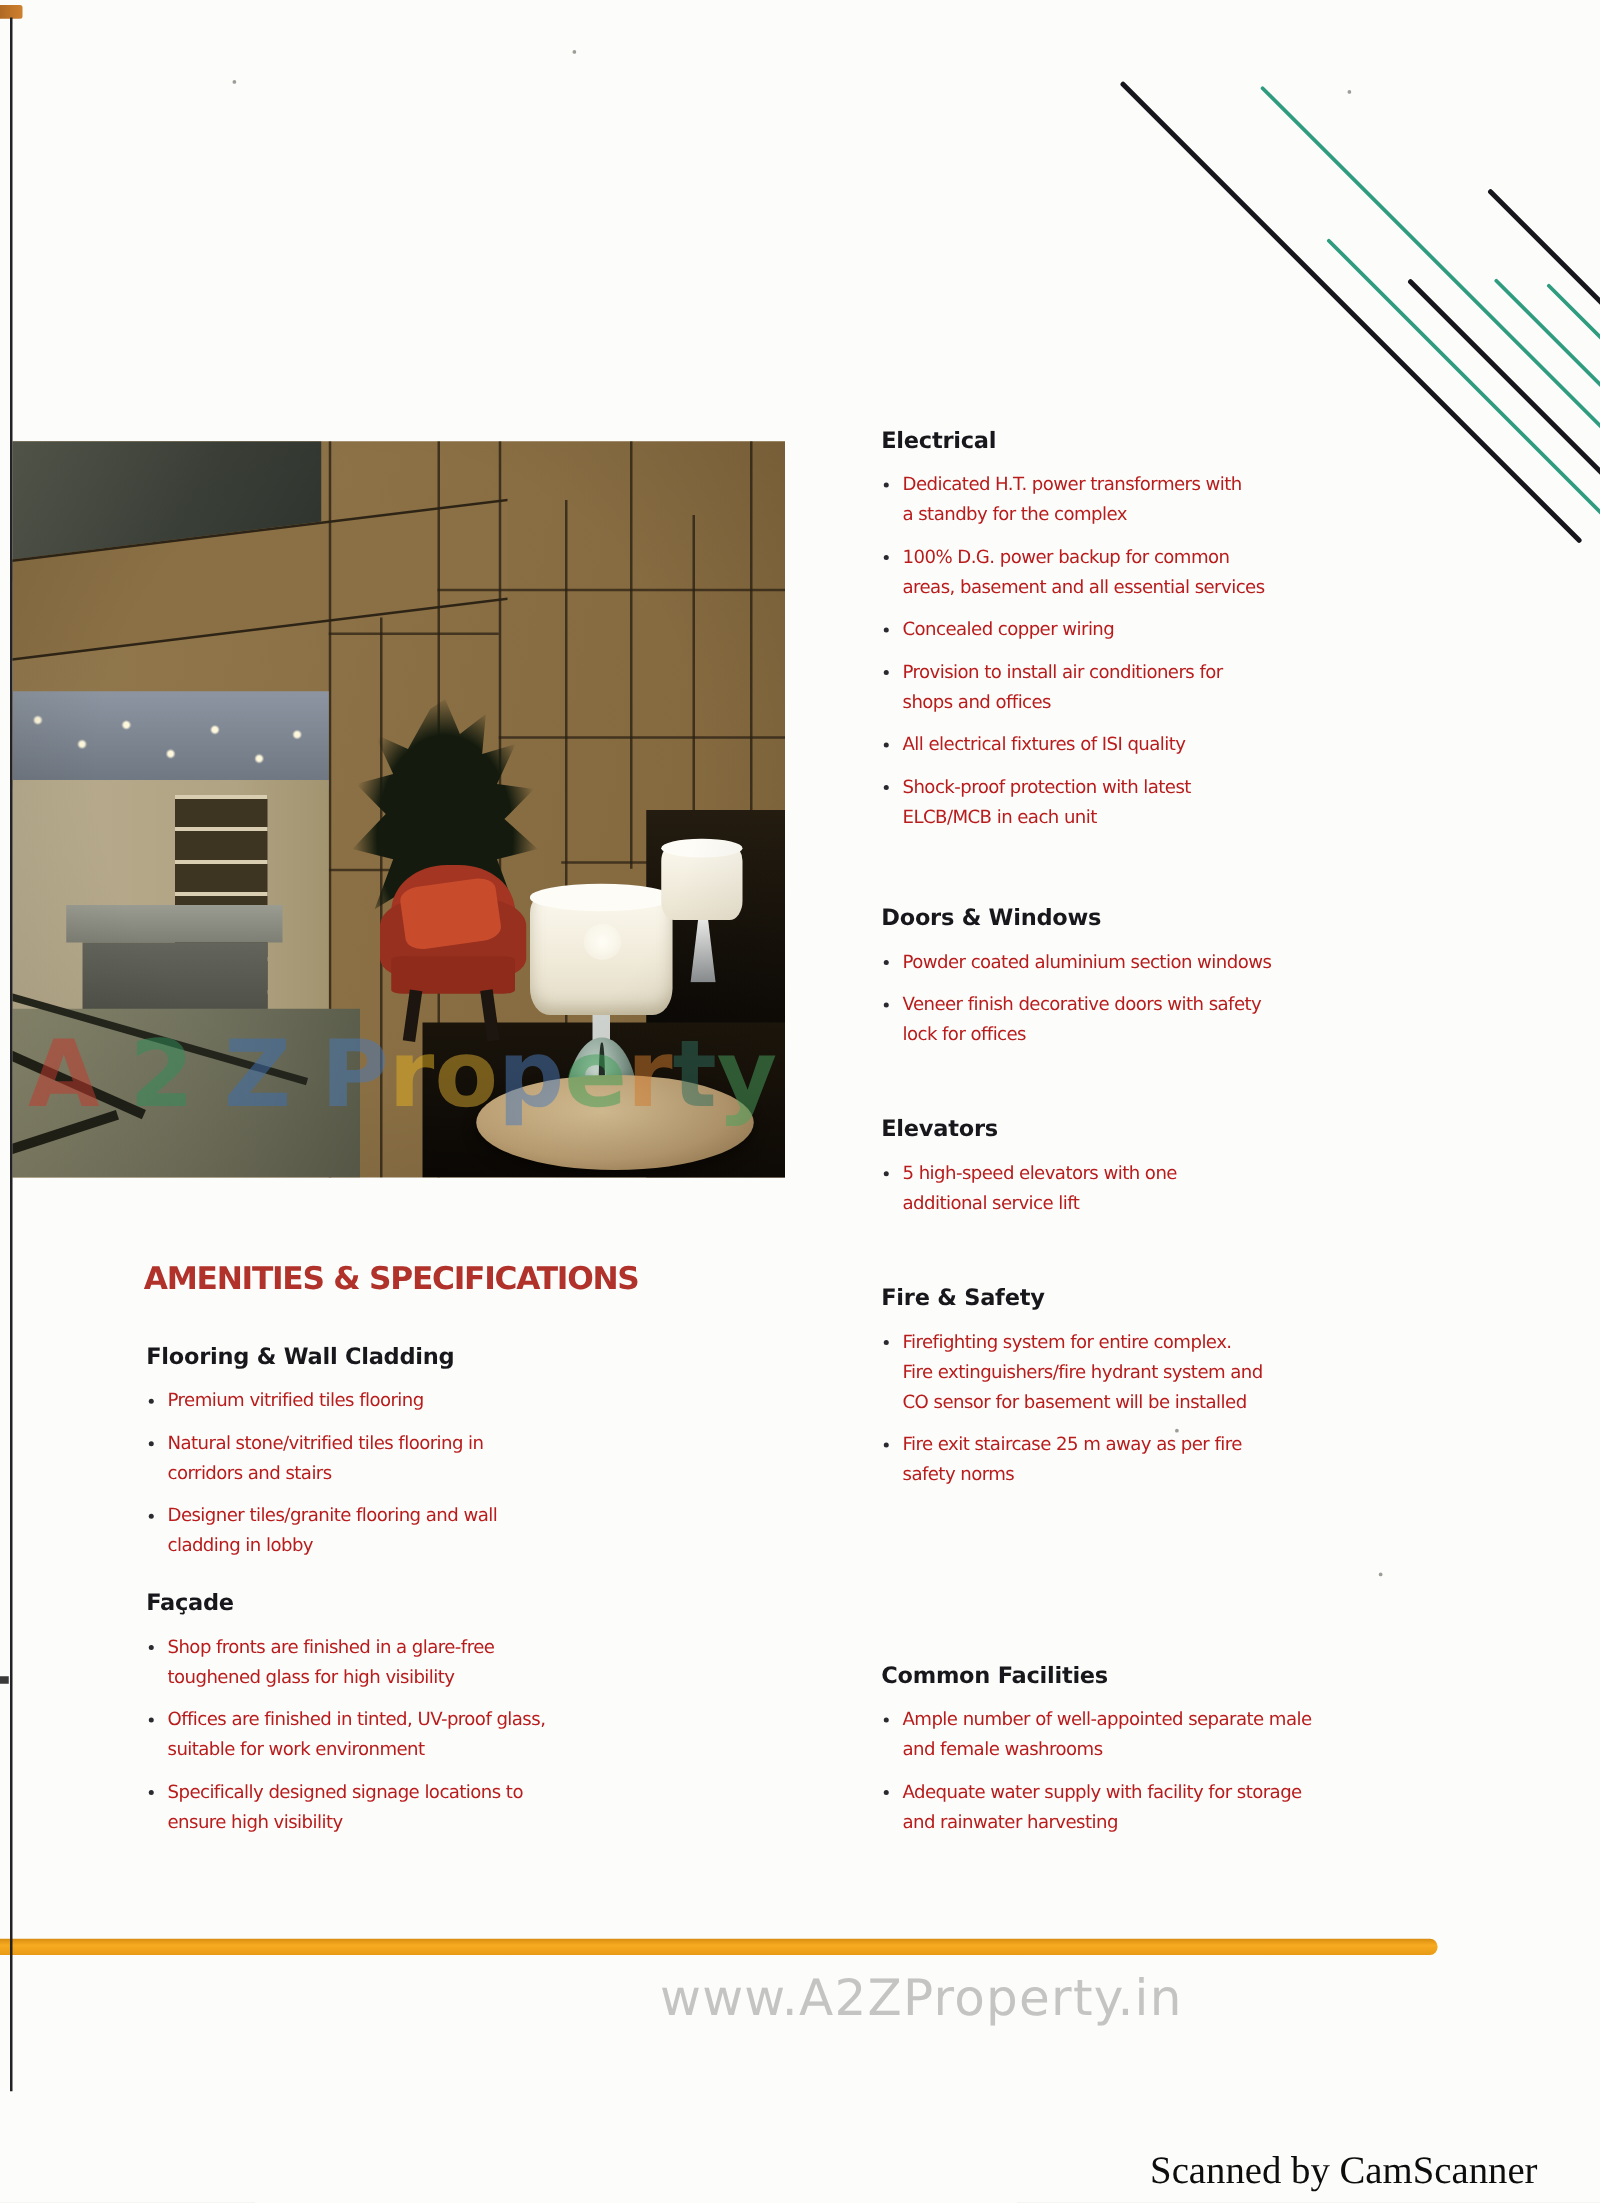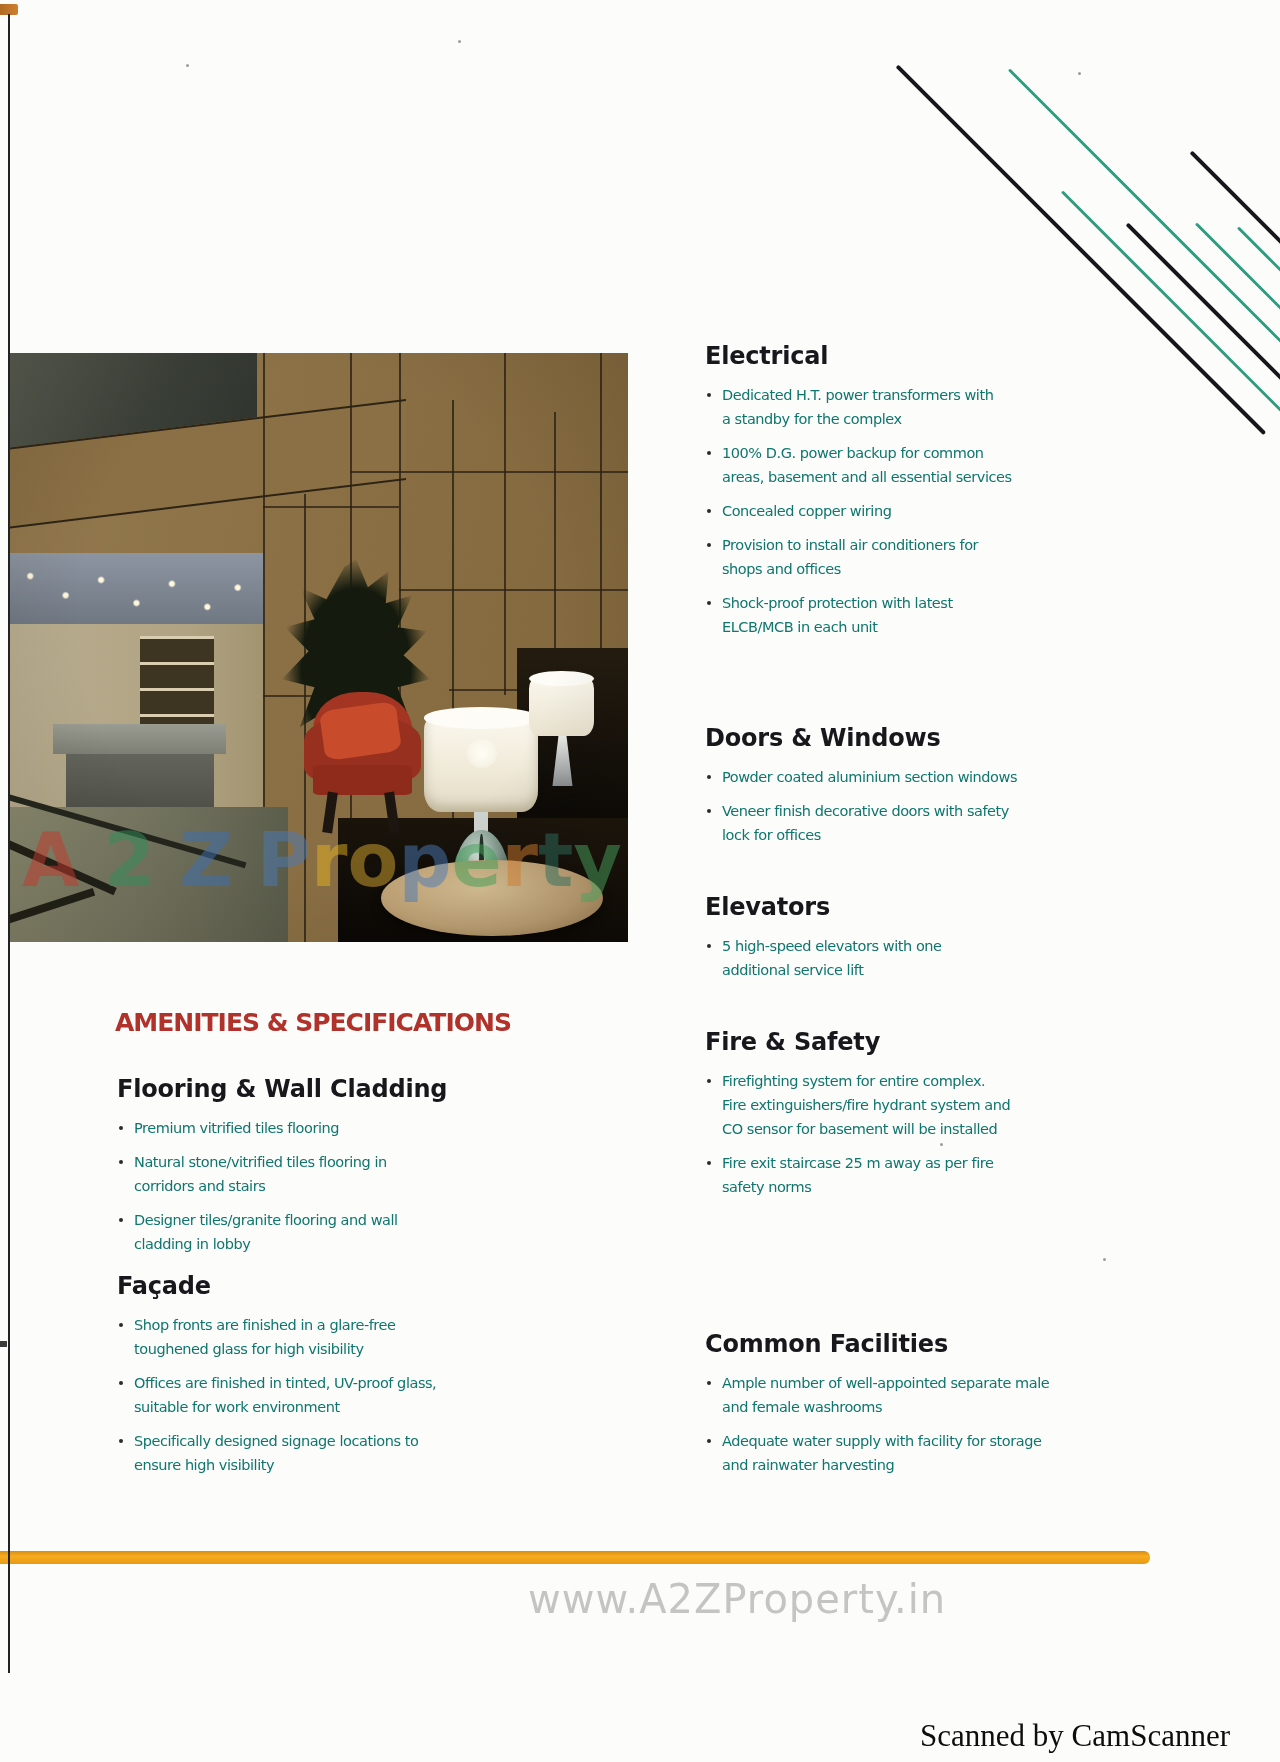--- a/index.html
+++ b/index.html
@@ -70,23 +70,23 @@
   .photo-vignette{left:0;top:0;width:100%;height:100%;background:radial-gradient(ellipse at 50% 45%,rgba(0,0,0,0) 55%,rgba(40,28,12,.18));}
   #photo-watermark{position:absolute;left:2%;top:74%;width:98%;height:24%;z-index:4;display:flex;align-items:center;opacity:.5;}
   #photo-watermark span{font-weight:bold;font-size:74px;line-height:1;}
   #photo-watermark span.gap{margin-right:24px;}
 
   
   #amenities-title{position:absolute;left:115px;top:1008px;font-size:25px;font-weight:bold;letter-spacing:-1px;color:#b0322b;z-index:3;}
   .section{position:absolute;z-index:3;}
   .left-sec{left:117px;width:405px;}
   .right-sec{left:705px;width:390px;}
-  .sec-heading{margin:0 0 13px 0;font-size:24px;font-weight:bold;letter-spacing:-0.2px;color:#17171c;}
+  .sec-heading{margin:0 0 13px 0;font-size:18px;font-weight:bold;letter-spacing:-0.2px;color:#17171c;}
   ul.bullets{list-style:none;margin:0;padding:0;}
-  ul.bullets li{position:relative;margin:0 0 10px 0;padding-left:17px;font-size:14.5px;line-height:24px;letter-spacing:-0.45px;color:#0f766e;white-space:pre-line;}
+  ul.bullets li{position:relative;margin:0 0 10px 0;padding-left:17px;font-size:14.5px;line-height:24px;letter-spacing:-0.45px;color:#b91c1c;white-space:pre-line;}
   ul.bullets li::before{content:"";position:absolute;left:2px;top:10px;width:4px;height:4px;border-radius:50%;background:#2a2a30;}
   .l-sec-0{top:1075px;} .l-sec-1{top:1272px;}
   .r-sec-0{top:342px;} .r-sec-1{top:724px;} .r-sec-2{top:893px;} .r-sec-3{top:1028px;} .r-sec-4{top:1330px;}
 
   
   #orange-bar{position:absolute;left:0;top:1551px;width:1150px;height:13px;z-index:3;
     background:linear-gradient(180deg,#d98d10,#f7ab20 40%,#e89a15);border-radius:0 6px 6px 0;}
   #footer-watermark{position:absolute;left:528px;top:1576px;font-size:40px;letter-spacing:1px;color:rgba(186,186,183,.85);z-index:2;}
   #camscanner{position:absolute;right:50px;top:1718px;font-family:"Liberation Serif","DejaVu Serif",serif;font-size:31px;color:#0d0d0d;z-index:3;}
 </style>
@@ -203,20 +203,21 @@
       <div class="section right-sec r-sec-0">
         <h3 class="sec-heading">Electrical</h3>
         <ul class="bullets">
           <li>Dedicated H.T. power transformers with
 a standby for the complex</li>
           <li>100% D.G. power backup for common
 areas, basement and all essential services</li>
           <li>Concealed copper wiring</li>
           <li>Provision to install air conditioners for
 shops and offices</li>
+          <li>All electrical fixtures of ISI quality</li>
           <li>Shock-proof protection with latest
 ELCB/MCB in each unit</li>
         </ul>
       </div>
       <div class="section right-sec r-sec-1">
         <h3 class="sec-heading">Doors &amp; Windows</h3>
         <ul class="bullets">
           <li>Powder coated aluminium section windows</li>
           <li>Veneer finish decorative doors with safety
 lock for offices</li>

